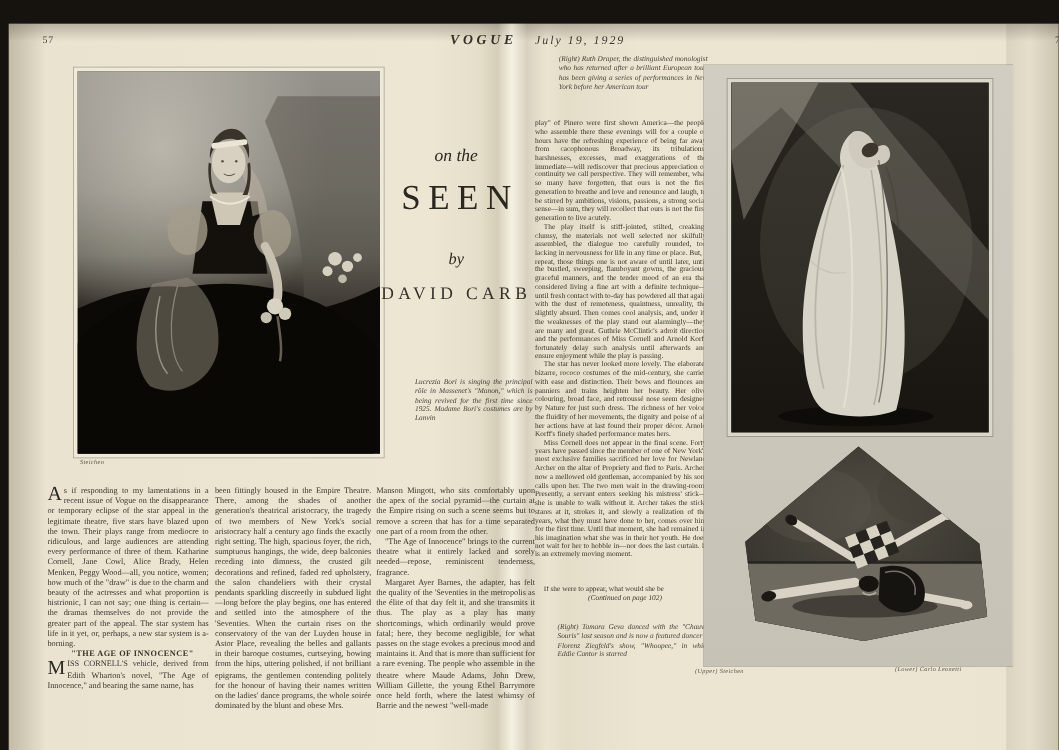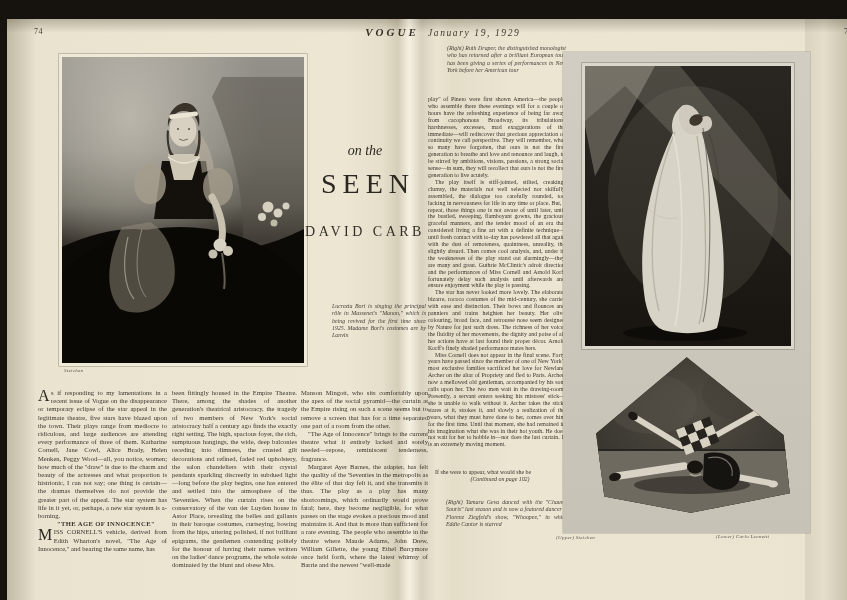--- a/index.html
+++ b/index.html
@@ -25,21 +25,21 @@
     background:linear-gradient(90deg,rgba(90,78,55,0),rgba(90,78,55,.10) 28%,rgba(255,252,240,.55) 49%,rgba(90,78,55,.16) 72%,rgba(90,78,55,0));}
 
   
   .folio{font-size:8px;color:#45413a;letter-spacing:.5px;}
   .brand{font-size:11px;font-weight:bold;font-style:italic;letter-spacing:3px;color:#35312a;}
   .issue-date{font-size:9.5px;font-style:italic;letter-spacing:1.6px;color:#3c382f;}
 
   
   .title-col{left:301px;top:118px;width:128px;text-align:center;color:#2a2720;}
   .t-seen{font-size:25px;letter-spacing:9px;padding-left:9px;margin-bottom:11px;}
-  .t-onthe{font-style:italic;font-size:14px;margin-bottom:9px;margin-top:25px;}
+  .t-onthe{font-style:italic;font-size:14px;margin-bottom:9px;}
   .t-stage{font-size:28px;letter-spacing:6px;padding-left:6px;margin-bottom:24px;}
   .t-by{font-style:italic;font-size:13px;margin-bottom:13px;}
   .t-author{font-size:14px;letter-spacing:3.5px;font-weight:normal;color:#33302a;}
 
   
   .body-text{font-size:6.6px;line-height:8.2px;color:#3a362c;text-align:justify;overflow:hidden;}
   .body-text p{margin:0;text-indent:7px;}
   .body-text p.noindent{text-indent:0;}
   .rcol{font-size:5.9px;line-height:6.9px;}
   .dropcap{float:left;font-size:16px;line-height:13.5px;padding-right:1.5px;color:#2c2921;}
@@ -64,23 +64,23 @@
 </style>
 </head>
 <body>
 
 <div class="abs paper"></div>
 <div class="abs paper-topshade"></div>
 <div class="abs left-edge-shade"></div>
 <div class="abs right-edge-shade"></div>
 <div class="abs gutter"></div>
 
-<div class="abs folio" style="left:34px;top:27px;">74</div>
-<div class="abs brand" style="left:360px;top:26px;width:64px;text-align:center;">VOGUE</div>
-<div class="abs issue-date" style="left:428px;top:28px;">January 19, 1929</div>
+<div class="abs folio" style="left:34px;top:27px;">57</div>
+<div class="abs brand" style="left:360px;top:26px;width:64px;">VOGUE</div>
+<div class="abs issue-date" style="left:428px;top:28px;">July 19, 1929</div>
 <div class="abs folio" style="left:844px;top:27px;">75</div>
 
 <div class="abs photo photo-bori">
   <svg width="242" height="306" viewBox="0 0 242 306">
     <defs>
       <linearGradient id="bgrad" x1="0" y1="0" x2="0" y2="1">
         <stop offset="0" stop-color="#94918a"></stop>
           <stop offset=".3" stop-color="#85827a"></stop>
         <stop offset=".48" stop-color="#66635a"></stop>
           <stop offset=".6" stop-color="#2e2a23"></stop>
@@ -126,20 +126,21 @@
     <circle cx="116" cy="72" r="1" fill="#57524a"></circle>
       <circle cx="127" cy="72" r="1" fill="#57524a"></circle>
     <path d="M117,82 Q121,85 126,82" stroke="#57524a" stroke-width=".8" fill="none"></path>
   </svg>
 </div>
 <div class="abs credit" style="left:64px;top:368px;">Steichen</div>
 
 <div class="abs title-col">
   <div class="t-onthe">on the</div>
   <div class="t-stage">SEEN</div>
+  <div class="t-by">by</div>
   <div class="t-author">DAVID CARB</div>
 </div>
 
 <div class="abs caption" style="left:332px;top:303px;width:94px;">Lucrezia Bori is singing the principal rôle in Massenet's "Manon," which is being revived for the first time since 1925. Madame Bori's costumes are by Lanvin</div>
 
 <div class="abs body-text" style="left:38px;top:389px;width:129px;height:180px;">
   <p class="noindent"><span class="dropcap">A</span><span>s if responding to my lamentations in a recent issue of Vogue on the disappearance or temporary eclipse of the star appeal in the legitimate theatre, five stars have blazed upon the town. Their plays range from mediocre to ridiculous, and large audiences are attending every performance of three of them. Katharine Cornell, Jane Cowl, Alice Brady, Helen Menken, Peggy Wood—all, you notice, women; how much of the "draw" is due to the charm and beauty of the actresses and what proportion is histrionic, I can not say; one thing is certain—the dramas themselves do not provide the greater part of the appeal. The star system has life in it yet, or, perhaps, a new star system is a-borning.</span></p>
   <p class="subhead">"THE AGE OF INNOCENCE"</p>
   <p class="noindent"><span class="dropcap">M</span><span>ISS CORNELL'S vehicle, derived from Edith Wharton's novel, "The Age of Innocence," and bearing the same name, has</span></p>
 </div>

